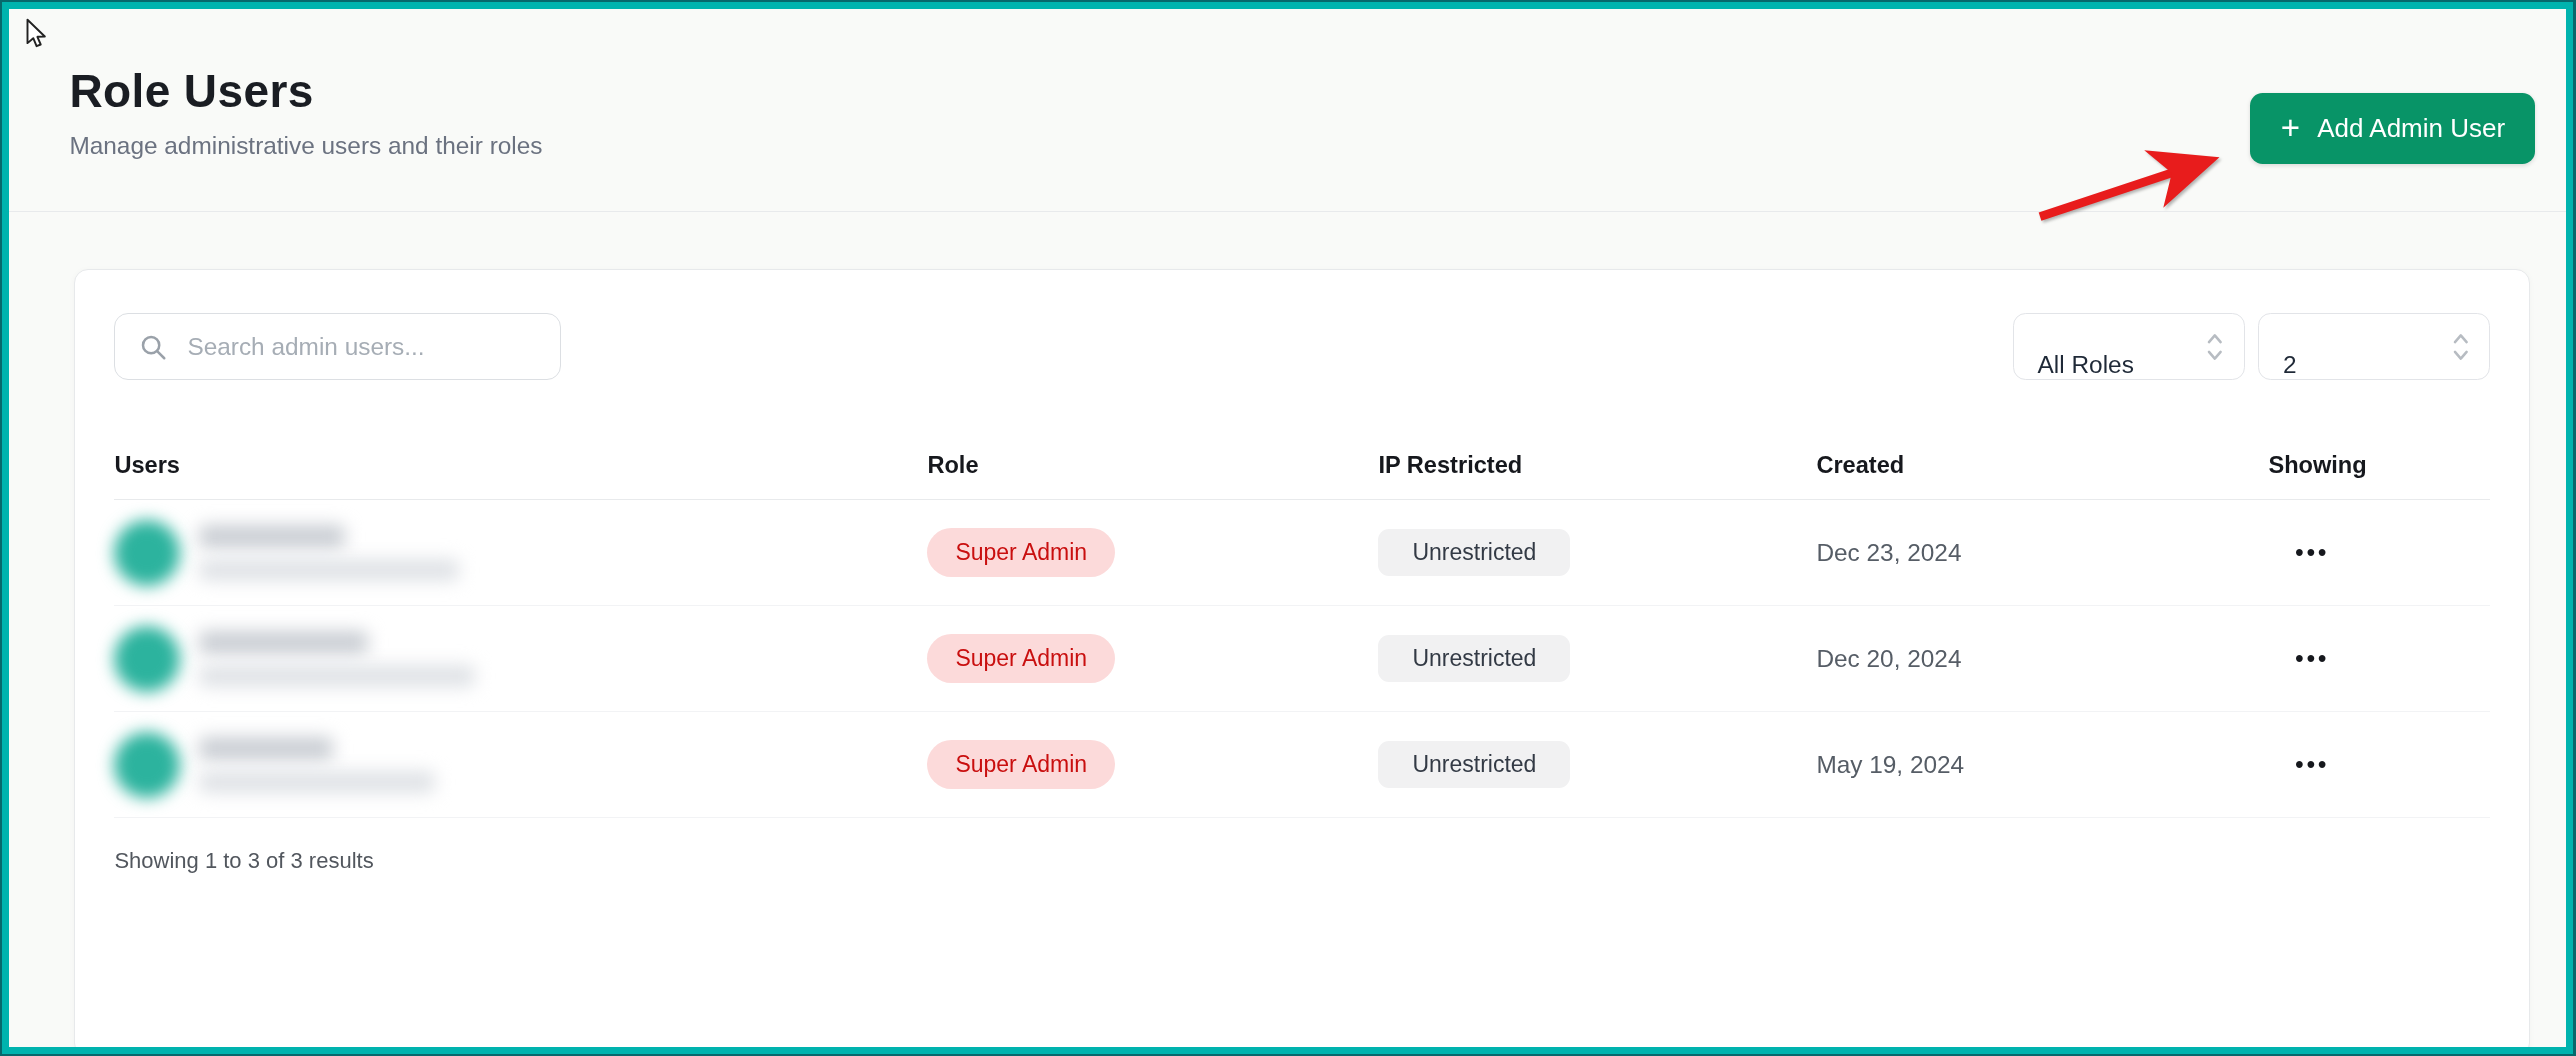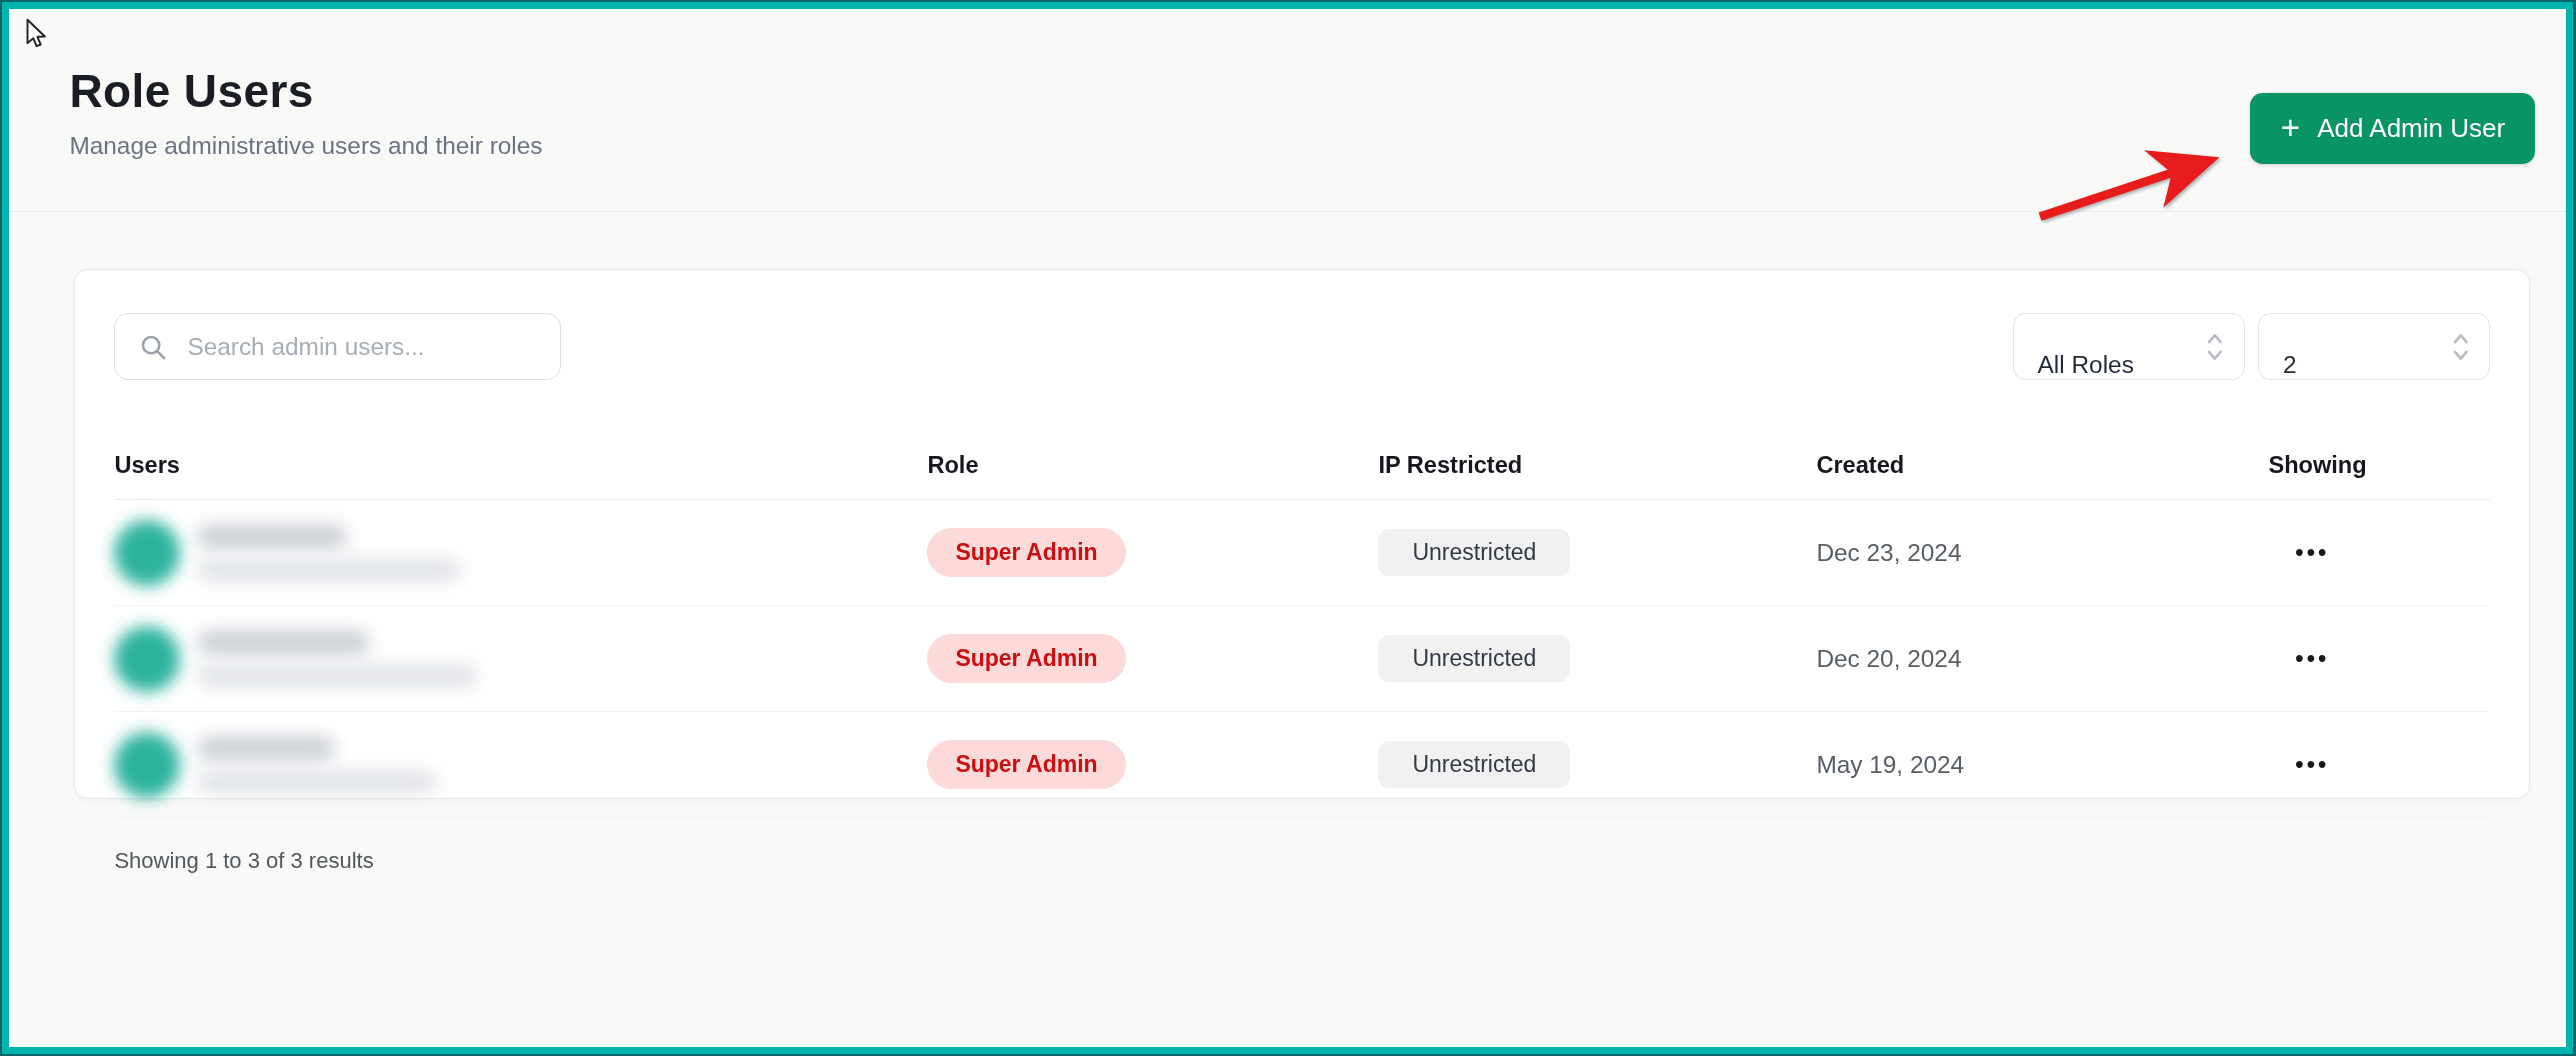--- a/index.html
+++ b/index.html
@@ -53,21 +53,21 @@
     display:flex;align-items:center;justify-content:center;gap:17.3px;
     cursor:pointer;
     box-shadow:0 1.6px 4.7px rgba(0,0,0,.12);
   }
   .add-btn .plus{font-size:33px;font-weight:400;line-height:1;margin-top:-3.2px}
   .annot-arrow{position:absolute;left:2001px;top:118px;width:252px;height:118px;pointer-events:none;z-index:40;
     filter:drop-shadow(2.4px 2.4px 1.6px rgba(90,90,90,.45));}
   
   .card{
     position:absolute;left:65px;top:260px;
-    width:2456px;height:530px;
+    width:2456px;height:788px;
     background:#fff;border:1.6px solid var(--border_gray);border-radius:14px;
     box-shadow:0 1.6px 6.3px rgba(20,20,30,.03);
   }
   .toolbar{position:relative;height:110px;padding:43px 39px 0 39px;display:flex;align-items:flex-start}
   .search-wrap{position:relative;width:447px;height:67px}
   .search-wrap svg{position:absolute;left:23.6px;top:19px}
   .search-input{
     width:100%;height:100%;
     border:1.6px solid #dcdfe3;border-radius:14px;
     padding:0 19px 0 72px;
@@ -100,21 +100,21 @@
   .redacted{display:flex;flex-direction:column;gap:11px}
   .blob{border-radius:6.3px;filter:blur(8.7px)}
   .blob.name{height:23.6px;background:#c9cdd3}
   .blob.mail{height:22px;background:#dfe2e6}
   .r1 .blob.name{width:146px}.r1 .blob.mail{width:260px}
   .r2 .blob.name{width:169px}.r2 .blob.mail{width:276px}
   .r3 .blob.name{width:134px}.r3 .blob.mail{width:236px}
   .badge-role{
     display:inline-block;height:49px;line-height:49px;padding:0 28px;
     background:var(--badge_red_bg);color:var(--badge_red_text);
-    border-radius:787px;font-size:23px;font-weight:700;
+    border-radius:787px;font-size:23px;font-weight:400;
   }
   .badge-ip{
     display:inline-block;height:47px;line-height:47px;padding:0 34px;
     background:var(--badge_gray_bg);color:var(--badge_gray_text);
     border-radius:11px;font-size:23px;
   }
   .created{font-size:24.4px;color:var(--text_mid)}
   .dots-btn{
     background:none;border:none;cursor:pointer;font-family:inherit;
     font-size:23.6px;font-weight:700;letter-spacing:3.2px;color:#16181d;

